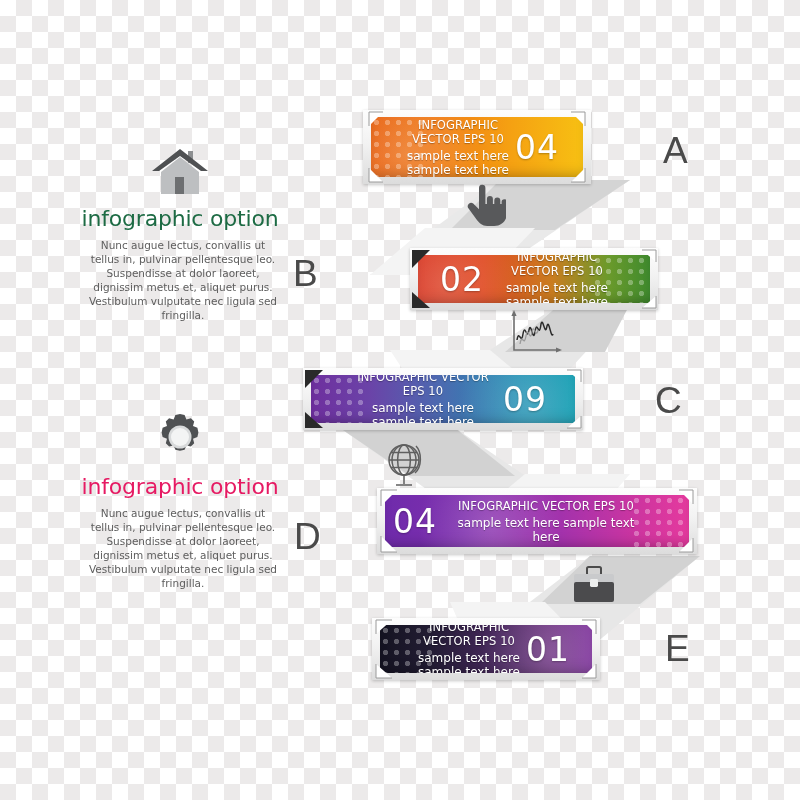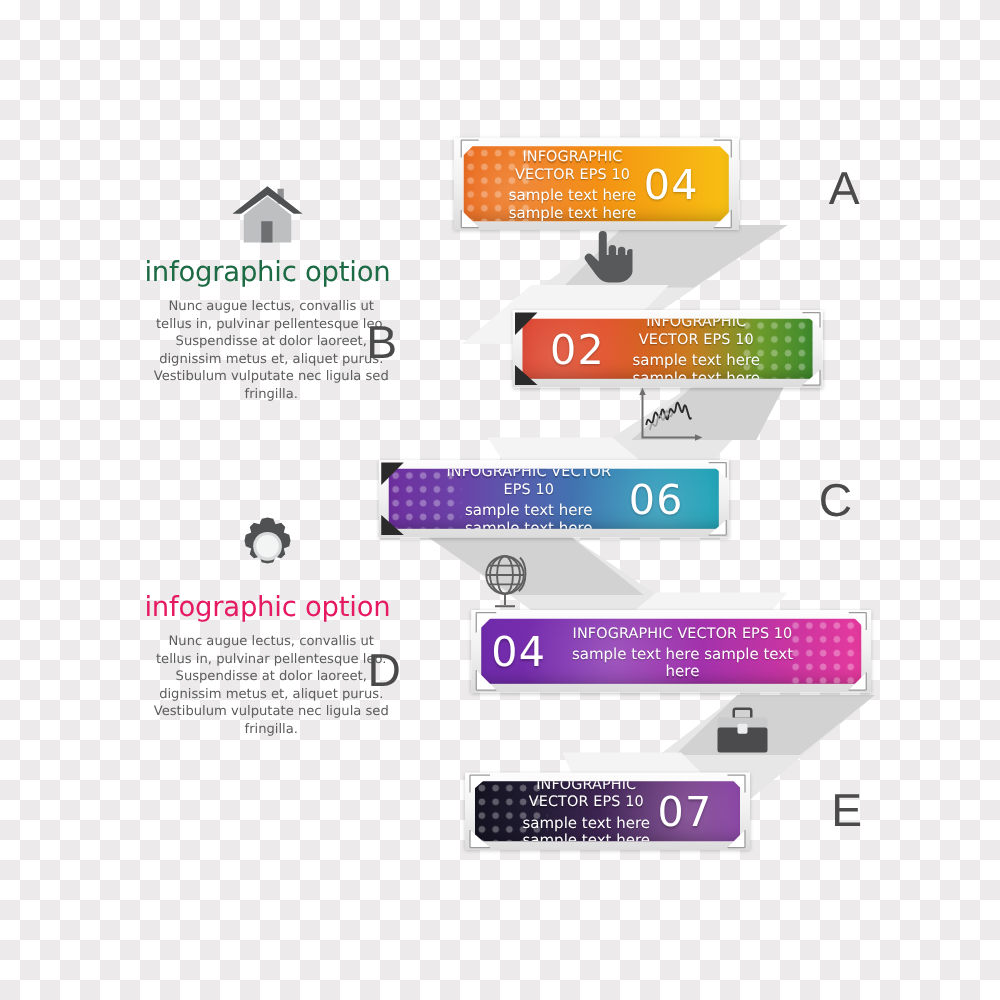--- a/index.html
+++ b/index.html
@@ -10,21 +10,21 @@
     background-image:
       linear-gradient(45deg,#eceaea 25%,transparent 25%,transparent 75%,#eceaea 75%),
       linear-gradient(45deg,#eceaea 25%,transparent 25%,transparent 75%,#eceaea 75%);
     background-size:32px 32px;
     background-position:0 0,16px 16px;
     overflow:hidden;
   }
   .stage{position:relative;width:800px;height:652px;}
 
   
-  .option{position:absolute;width:200px;text-align:center;margin-left:34px;}
+  .option{position:absolute;width:200px;text-align:center;}
   .option .ico{height:58px;display:flex;align-items:flex-end;justify-content:center;}
   .option .title{
     font-size:22px;letter-spacing:-.2px;margin-top:8px;
     font-family:"DejaVu Sans",sans-serif;font-weight:400;
   }
   .option .body{
     font-size:10.5px;line-height:14px;color:#5d5d5d;
     margin-top:7px;padding-left:6px;
     font-family:"DejaVu Sans",sans-serif;
   }
@@ -154,21 +154,21 @@
 
   <div class="banner" style="left:303px;top:368px;width:280px;height:62px;">
     <div class="plate"></div>
     <div class="bar" style="background:linear-gradient(90deg,#6e2f9e 0%,#6b43a8 22%,#4a6bb0 50%,#2390b4 78%,#149fb3 100%);">
       <div class="dots l"></div>
       <div class="glow" style="right:-30px;top:-46px;"></div>
       <div class="txt" style="padding-left:40px;padding-right:8px;">
         <span class="t1">INFOGRAPHIC VECTOR EPS 10</span>
         <span class="t2">sample text here  sample text here</span>
       </div>
-      <div class="num" style="margin-right:28px;">06</div>
+      <div class="num" style="margin-right:28px;">09</div>
     </div>
     <svg class="fold" style="left:0;top:0;" width="280" height="62" viewBox="0 0 280 62">
       <polygon points="2,2 20,2 2,20" fill="#2a2a2a"></polygon>
       <polygon points="2,60 20,60 2,44" fill="#2a2a2a"></polygon>
       <polygon points="278,2 264,2 278,14" fill="#ffffff"></polygon>
       <polygon points="278,60 264,60 278,48" fill="#ffffff"></polygon>
       <path d="M278,2 L264,2 M278,2 L278,14" stroke="#9a9a9a" stroke-width="1" fill="none"></path>
       <path d="M278,60 L264,60 M278,60 L278,48" stroke="#9a9a9a" stroke-width="1" fill="none"></path>
     </svg>
   </div>
@@ -198,21 +198,21 @@
 
   <div class="banner" style="left:372px;top:618px;width:228px;height:62px;">
     <div class="plate"></div>
     <div class="bar" style="background:linear-gradient(90deg,#141321 0%,#221c33 24%,#46275c 54%,#6c3180 80%,#8339a0 100%);">
       <div class="dots l"></div>
       <div class="glow" style="right:-34px;top:-48px;"></div>
       <div class="txt" style="padding-left:36px;padding-right:4px;">
         <span class="t1">INFOGRAPHIC VECTOR EPS 10</span>
         <span class="t2">sample text here  sample text here</span>
       </div>
-      <div class="num" style="margin-right:22px;">07</div>
+      <div class="num" style="margin-right:22px;">01</div>
     </div>
     <svg class="fold" style="left:0;top:0;" width="228" height="62" viewBox="0 0 228 62">
       <polygon points="4,2 20,2 4,16" fill="#ffffff"></polygon>
       <polygon points="4,60 20,60 4,46" fill="#ffffff"></polygon>
       <polygon points="224,2 210,2 224,16" fill="#ffffff"></polygon>
       <polygon points="224,60 210,60 224,46" fill="#ffffff"></polygon>
       <path d="M4,2 L20,2 M4,2 L4,16" stroke="#9a9a9a" stroke-width="1" fill="none"></path>
       <path d="M4,60 L20,60 M4,60 L4,46" stroke="#9a9a9a" stroke-width="1" fill="none"></path>
       <path d="M224,2 L210,2 M224,2 L224,16" stroke="#9a9a9a" stroke-width="1" fill="none"></path>
       <path d="M224,60 L210,60 M224,60 L224,46" stroke="#9a9a9a" stroke-width="1" fill="none"></path>

